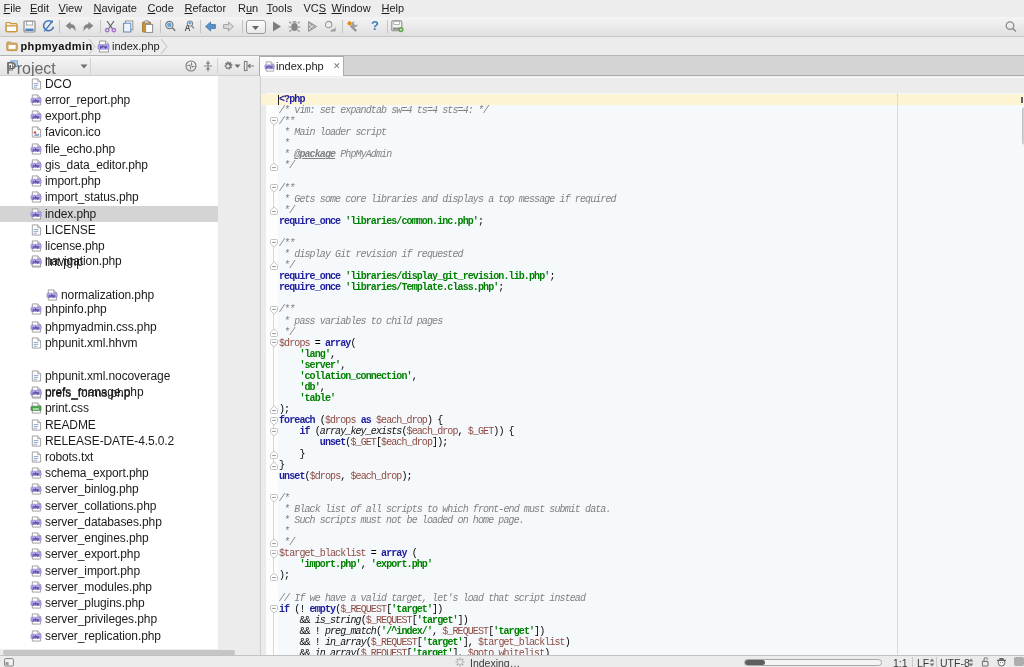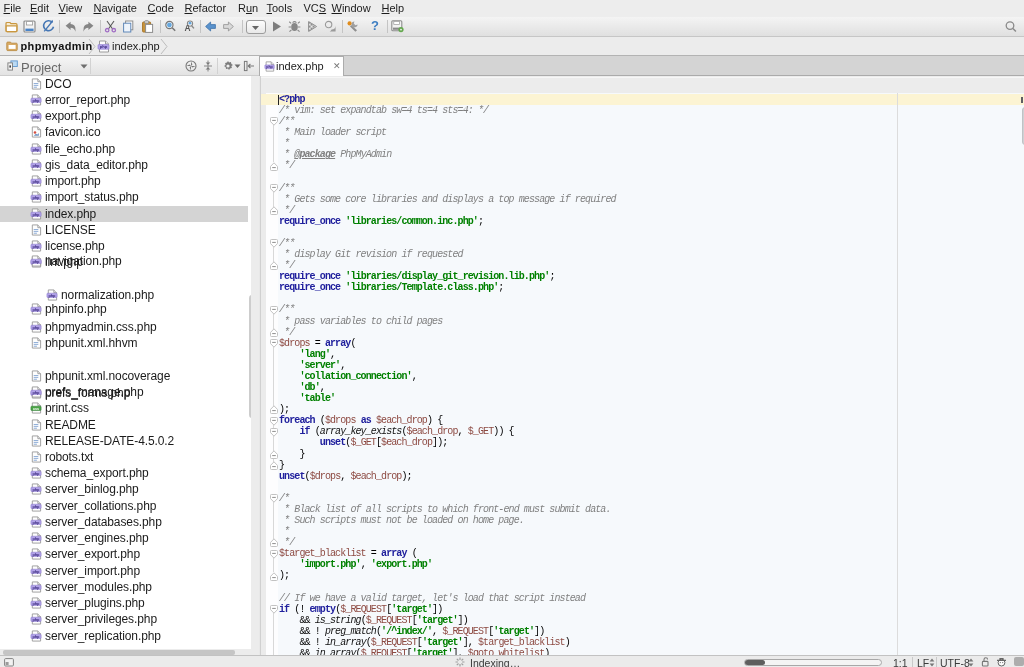--- a/index.html
+++ b/index.html
@@ -5,21 +5,21 @@
 html,body{width:1024px;height:667px;overflow:hidden;background:#ececec;
  font-family:"Liberation Sans",sans-serif;}
 .a{position:absolute}
 #menubar{left:0;top:0;width:1024px;height:17px;background:#ededed;font-size:11px;color:#1c1c1c}
 #menubar span.mi{position:absolute;top:2px}
 #toolbar{left:0;top:17px;width:1024px;height:20px;background:linear-gradient(#f4f4f4,#e0e0e0);border-bottom:1px solid #c6c6c6}
 .tsep{position:absolute;top:3px;width:1px;height:13px;background:#c4c4c4}
 #navbar{left:0;top:38px;width:1024px;height:17px;background:#ececec}
 #navline{left:0;top:55px;width:1024px;height:1px;background:#b3b3b3}
 #pheader{left:0;top:56px;width:259px;height:20px;background:linear-gradient(#f6f6f6,#e3e3e3);border-bottom:1px solid #cdcdcd}
-#tree{left:0;top:76px;width:251px;height:574px;background:#fff;overflow:hidden}
+#tree{left:0;top:76px;width:218px;height:574px;background:#fff;overflow:hidden}
 .trow{position:absolute;left:0;width:259px;height:16px;font-size:12px;color:#1b1b1b;letter-spacing:-0.1px}
 .trow .lbl{position:absolute;left:45px;top:1px}
 .trow svg{position:absolute;left:30px;top:2px}
 #splitter{left:259px;top:56px;width:2px;height:599px;background:#e8e8e8;border-right:1px solid #d0d0d0}
 #tabbar{left:261px;top:56px;width:763px;height:20px;background:#d4d4d4;border-bottom:1px solid #ababab}
 #tab1{position:absolute;left:-2px;top:0;width:85px;height:20px;background:#fff;border:1px solid #acacac;border-bottom:none;font-size:11px;color:#1b1b1b}
 #strip{left:261px;top:77px;width:763px;height:16px;background:#ececec;border-top:1px solid #f6f6f6}
 #editor{left:261px;top:93px;width:763px;height:562px;background:#f6f9fc;overflow:hidden}
 #gut1{position:absolute;left:0;top:0;width:5px;height:562px;background:#ebebeb}
 #gut2{position:absolute;left:5px;top:0;width:12px;height:562px;background:#fdfdfe}
@@ -212,21 +212,21 @@
       <path d="M1 0 l6 7.5 -6 7.5" fill="none" stroke="#bdbdbd"></path>
     </svg>
   </div>
 <div id="navline" class="a"></div>
 <div id="pheader" class="a">
     <svg class="a" style="left:7px;top:4px" width="11" height="12" viewBox="0 0 11 12">
       <rect x="3.9" y="0.9" width="6.4" height="5.6" fill="#badaf4" stroke="#5e96cd" stroke-width="0.9"></rect>
       <rect x="0.9" y="2.9" width="4.6" height="7.2" fill="#f2f2f2" stroke="#7c7c7c" stroke-width="0.9"></rect>
       <rect x="2.4" y="5.4" width="1.6" height="2.2" fill="#444"></rect>
     </svg>
-    <span class="a" style="left:21px;top:4px;font-size:13px;color:#686868">Project</span>
+    <span class="a" style="left:6px;top:4px;font-size:16px;color:#686868">Project</span>
     <svg class="a" style="left:80px;top:8px" width="8" height="5" viewBox="0 0 8 5">
       <path d="M0.5 0.5 h7 l-3.5 4 z" fill="#6e6e6e"></path>
     </svg>
     <div class="a" style="left:90px;top:2px;width:1px;height:16px;background:#d2d2d2"></div>
     <svg class="a" style="left:185px;top:4px" width="12" height="12" viewBox="0 0 12 12">
       <circle cx="6" cy="6" r="5" fill="none" stroke="#787878" stroke-width="1.1"></circle>
       <path d="M6 1.4 L7.4 4.6 L6 6 z M10.6 6 L7.4 7.4 L6 6 z M6 10.6 L4.6 7.4 L6 6 z M1.4 6 L4.6 4.6 L6 6 z" fill="#787878"></path>
     </svg>
     <svg class="a" style="left:202px;top:4px" width="12" height="12" viewBox="0 0 12 12">
       <path d="M6 0.5 v11 M2 6 h8" stroke="#888" stroke-width="1"></path>

